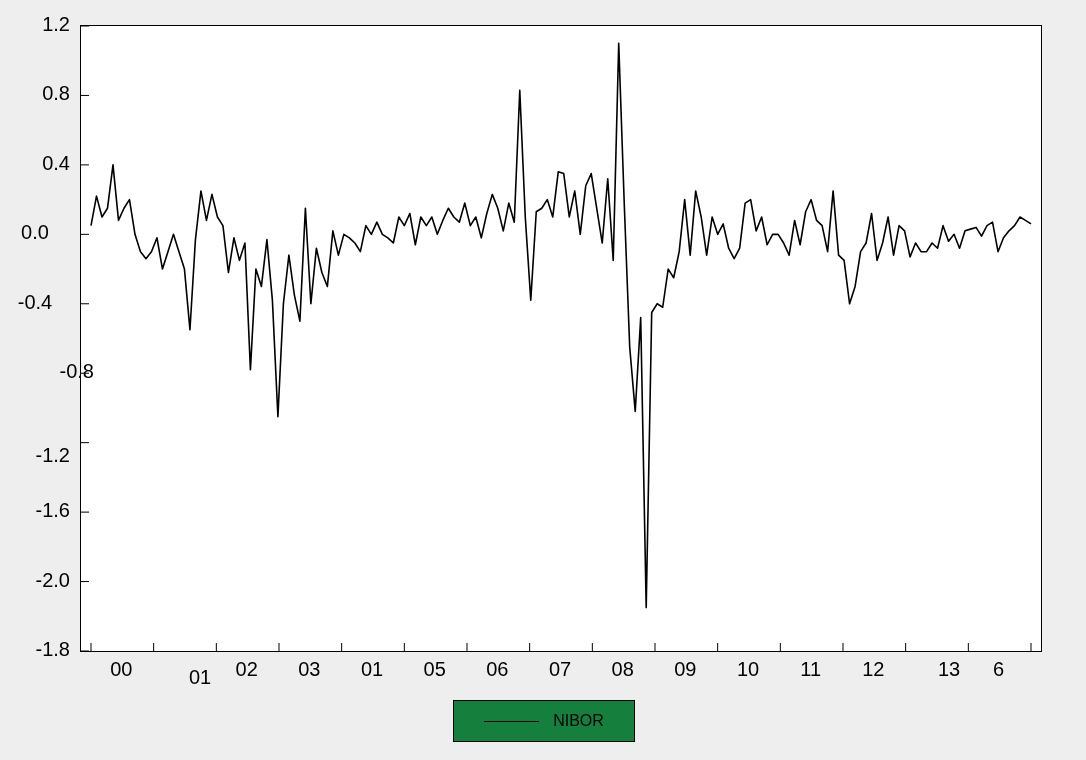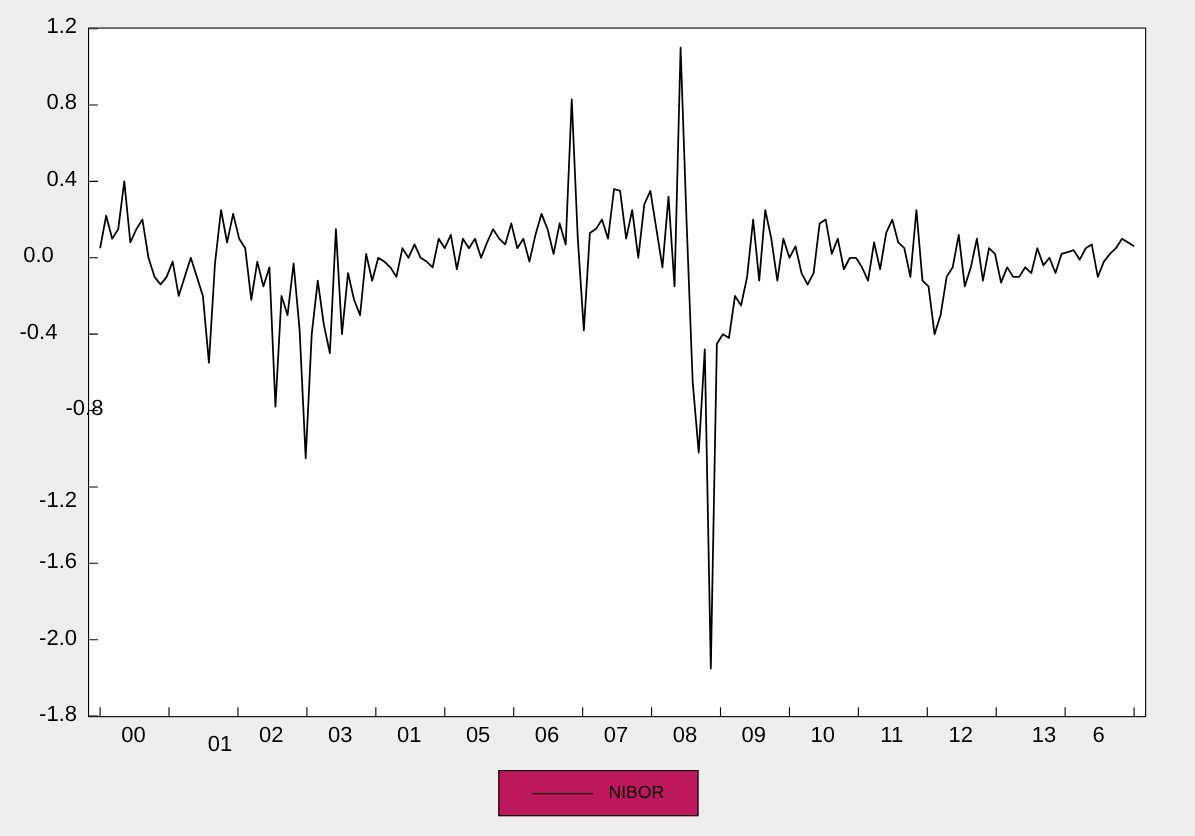--- a/index.html
+++ b/index.html
@@ -1,18 +1,18 @@
 <!DOCTYPE html>
 <html><head>
 <meta charset="utf-8">
 <style>
   html,body{margin:0;padding:0;width:1086px;height:760px;font-family:Arial,Helvetica,sans-serif;background:#eee;}
   .frame{position:absolute;left:0;top:0;width:1086px;height:760px;background:#eeeeee;}
   .plot-area{position:absolute;left:80px;top:25px;width:960px;height:625px;background:#ffffff;border:1px solid #000;}
-  .legend{position:absolute;left:453px;top:700px;width:180px;height:40px;border:1px solid #000;background:#be185d;display:flex;align-items:center;justify-content:center;}
+  .legend{position:absolute;left:453px;top:700px;width:180px;height:40px;border:1px solid #000;background:#15803d;display:flex;align-items:center;justify-content:center;}
   .legend-line{display:inline-block;width:55px;height:0;border-top:1.5px solid #000;margin-right:14px;vertical-align:middle;}
   .axis-label{position:absolute;color:#000;font-size:20px;text-align:right;}
   .x-label{text-align:left;transform:translateX(-50%);}  
   svg{position:absolute;left:0;top:0;}
 </style>
 </head>
 <body>
 
 <div class="frame">
   <div class="plot-area">

